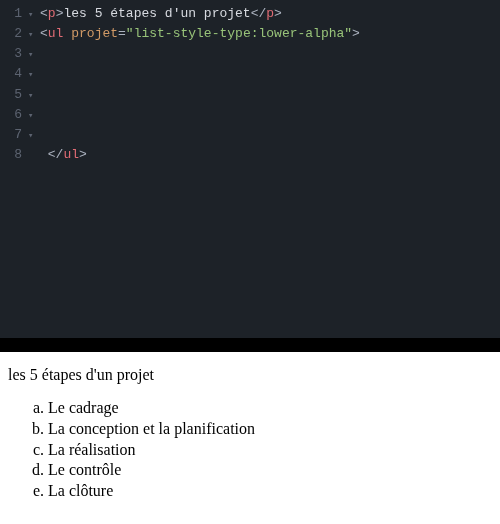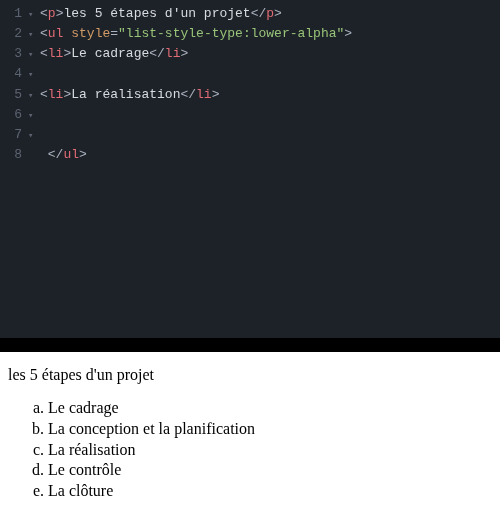--- a/index.html
+++ b/index.html
@@ -70,24 +70,24 @@
     }
     .preview li {
       line-height: 1.3;
     }
   </style>
 </head>
 <body>
 
 <div class="editor" id="editor">
     <div class="code-line"><span class="gutter">1</span><span class="fold">▾</span><span class="code"><span class="tag-bracket">&lt;</span><span class="tag-name">p</span><span class="tag-bracket">&gt;</span><span class="text">les 5 étapes d'un projet</span><span class="tag-bracket">&lt;/</span><span class="tag-name">p</span><span class="tag-bracket">&gt;</span></span></div>
-    <div class="code-line"><span class="gutter">2</span><span class="fold">▾</span><span class="code"><span class="tag-bracket">&lt;</span><span class="tag-name">ul</span><span class="text"> </span><span class="attr-name">style</span><span class="attr-eq">=</span><span class="attr-value">"list-style-type:lower-alpha"</span><span class="tag-bracket">&gt;</span></span></div>
-    <div class="code-line"><span class="gutter">3</span><span class="fold">▾</span><span class="code"><span class="tag-bracket">&lt;</span><span class="tag-name">li</span><span class="tag-bracket">&gt;</span><span class="text">Le cadrage</span><span class="tag-bracket">&lt;/</span><span class="tag-name">li</span><span class="tag-bracket">&gt;</span></span></div>
+    <div class="code-line"><span class="gutter">2</span><span class="fold">▾</span><span class="code"><span class="tag-bracket">&lt;</span><span class="tag-name">ul</span><span class="text"> </span><span class="attr-name">projet</span><span class="attr-eq">=</span><span class="attr-value">"list-style-type:lower-alpha"</span><span class="tag-bracket">&gt;</span></span></div>
+    <div class="code-line"><span class="gutter">3</span><span class="fold">▾</span></div>
     <div class="code-line"><span class="gutter">4</span><span class="fold">▾</span></div>
-    <div class="code-line"><span class="gutter">5</span><span class="fold">▾</span><span class="code"><span class="tag-bracket">&lt;</span><span class="tag-name">li</span><span class="tag-bracket">&gt;</span><span class="text">La réalisation</span><span class="tag-bracket">&lt;/</span><span class="tag-name">li</span><span class="tag-bracket">&gt;</span></span></div>
+    <div class="code-line"><span class="gutter">5</span><span class="fold">▾</span></div>
     <div class="code-line"><span class="gutter">6</span><span class="fold">▾</span></div>
     <div class="code-line"><span class="gutter">7</span><span class="fold">▾</span></div>
     <div class="code-line"><span class="gutter">8</span><span class="fold"></span><span class="code"><span class="text"> </span><span class="tag-bracket">&lt;/</span><span class="tag-name">ul</span><span class="tag-bracket">&gt;</span></span></div>
   </div>
 
 <div class="divider"></div>
 
 <div class="preview">
   <p>les 5 étapes d'un projet</p>
   <ol id="preview-list">

